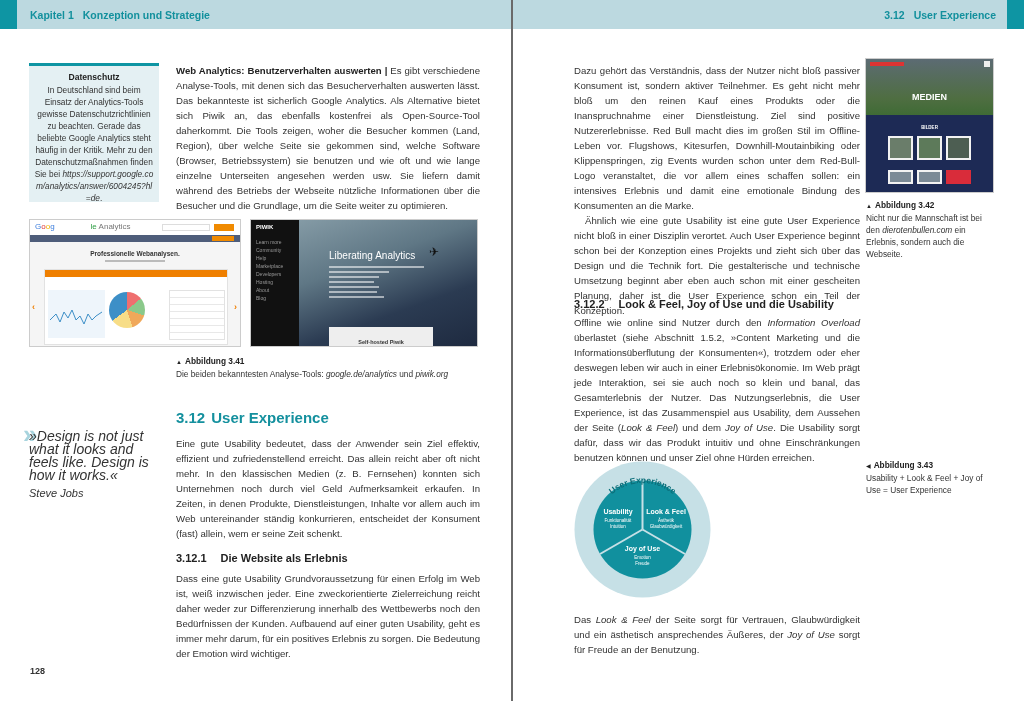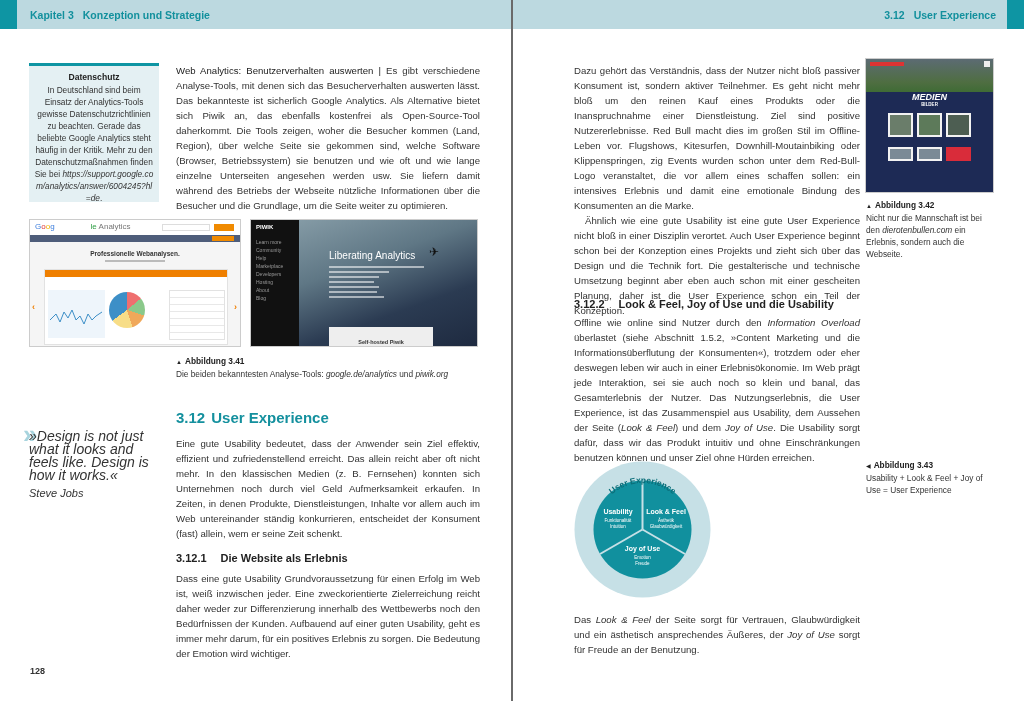--- a/index.html
+++ b/index.html
@@ -17,21 +17,21 @@
   .page-right .header-accent { right: 0; }
   .header-title { position: absolute; top: 9px; font-size: 10.5px; font-weight: bold; color: #12909d; white-space: nowrap; }
   .page-left .header-title { left: 30px; }
   .page-right .header-title { right: 28px; }
   .header-title .num { margin-right: 9px; }
 
   .body-text { font-size: 9.6px; line-height: 15px; color: #333; text-align: justify; }
   .body-text p { margin: 0; }
   .indent { text-indent: 11px; }
   em, i { font-style: italic; }
-  .bold { font-weight: normal; color: #222; }
+  .bold { font-weight: bold; color: #222; }
 
   
   .info-box { position: absolute; left: 29px; top: 63px; width: 130px; height: 139px; background: #e4f0f3; border-top: 3px solid #0e95a3; padding: 6px 5px; text-align: center; }
   .info-box .title { font-size: 8.6px; font-weight: bold; color: #222; margin-bottom: 2px; }
   .info-box .text { font-size: 8.3px; line-height: 12px; color: #333; }
 
   
   .shot { position: absolute; border: 1px solid #ccc; overflow: hidden; }
   .ga-shot { left: 29px; top: 219px; width: 212px; height: 128px; background: #f5f5f5; }
   .ga-top { height: 15px; background: #fff; position: relative; }
@@ -73,41 +73,41 @@
 
   .quote { position: absolute; left: 29px; top: 430px; width: 125px; }
   .quote-mark { position: absolute; left: -6px; top: -6px; font-size: 26px; color: #a8d4de; font-weight: bold; line-height: 20px; }
   .quote-text { position: relative; font-size: 14px; line-height: 13px; font-style: italic; color: #333; }
   .quote-author { position: relative; margin-top: 5px; font-size: 11px; font-style: italic; color: #333; }
 
   .page-number { position: absolute; top: 666px; font-size: 9px; color: #333; font-weight: bold; }
 
   
   .rb-shot { left: 865px; top: 58px; width: 129px; height: 135px; background: #1d2a55; }
-  .rb-top { height: 33px; background: linear-gradient(180deg, #5c6b73 0%, #4f6e42 70%, #3f6b35 100%); position: relative; font-style: italic; }
+  .rb-top { height: 56px; background: linear-gradient(180deg, #5c6b73 0%, #4f6e42 70%, #3f6b35 100%); position: relative; }
   .rb-top .logo { position: absolute; left: 4px; top: 3px; width: 34px; height: 4px; background: #d33; }
   .rb-top .menu { position: absolute; right: 3px; top: 2px; width: 6px; height: 6px; background: #eee; }
   .rb-medien { position: absolute; top: 33px; left: 0; width: 100%; text-align: center; font-size: 9px; font-weight: bold; color: #fff; }
   .rb-bilder { text-align: center; font-size: 4.5px; color: #fff; font-weight: bold; margin-top: 10px; }
   .rb-thumbs { display: flex; gap: 4px; justify-content: center; margin-top: 6px; }
   .rb-thumb { width: 25px; height: 24px; background: #6a7d6a; border: 2px solid #f2f2f2; }
   .rb-thumbs2 { display: flex; gap: 4px; justify-content: center; margin-top: 10px; }
   .rb-thumb2 { width: 25px; height: 14px; background: #7b8a96; border: 2px solid #f2f2f2; }
   .rb-thumb2.red { background: #d92c3a; border-color: #d92c3a; }
 
   .ux-diagram { position: absolute; left: 574px; top: 461px; width: 137px; height: 137px; }
 </style>
 </head>
 <body>
 
 <div class="page page-left">
   <div class="header-band">
     <div class="header-accent"></div>
     <div class="header-title">
-      <span class="num">Kapitel 3</span><span>Konzeption und Strategie</span>
+      <span class="num">Kapitel 1</span><span>Konzeption und Strategie</span>
     </div>
   </div>
 
   <div class="info-box">
     <div class="title">Datenschutz</div>
     <div class="text"><span>In Deutschland sind beim Einsatz der Analytics-Tools gewisse Datenschutzrichtlinien zu beachten. Gerade das beliebte Google Analytics steht häufig in der Kritik. Mehr zu den Datenschutzmaßnahmen finden Sie bei </span><i style="word-break:break-all;">https://support.google.com/analytics/answer/6004245?hl=de</i><span>.</span></div>
   </div>
 
   <div class="body-text" style="position:absolute; left:176px; top:63px; width:304px;">
     <p><span class="bold">Web Analytics: Benutzerverhalten auswerten |</span><span> Es gibt verschiedene Analyse-Tools, mit denen sich das Besucherverhalten auswerten lässt. Das bekannteste ist sicherlich Google Analytics. Als Alternative bietet sich Piwik an, das ebenfalls kostenfrei als Open-Source-Tool daherkommt. Die Tools zeigen, woher die Besucher kommen (Land, Region), über welche Seite sie gekommen sind, welche Software (Browser, Betriebssystem) sie benutzen und wie oft und wie lange einzelne Unterseiten angesehen werden usw. Sie liefern damit während des Betriebs der Webseite nützliche Informationen über die Besucher und die Grundlage, um die Seite weiter zu optimieren.</span></p>

